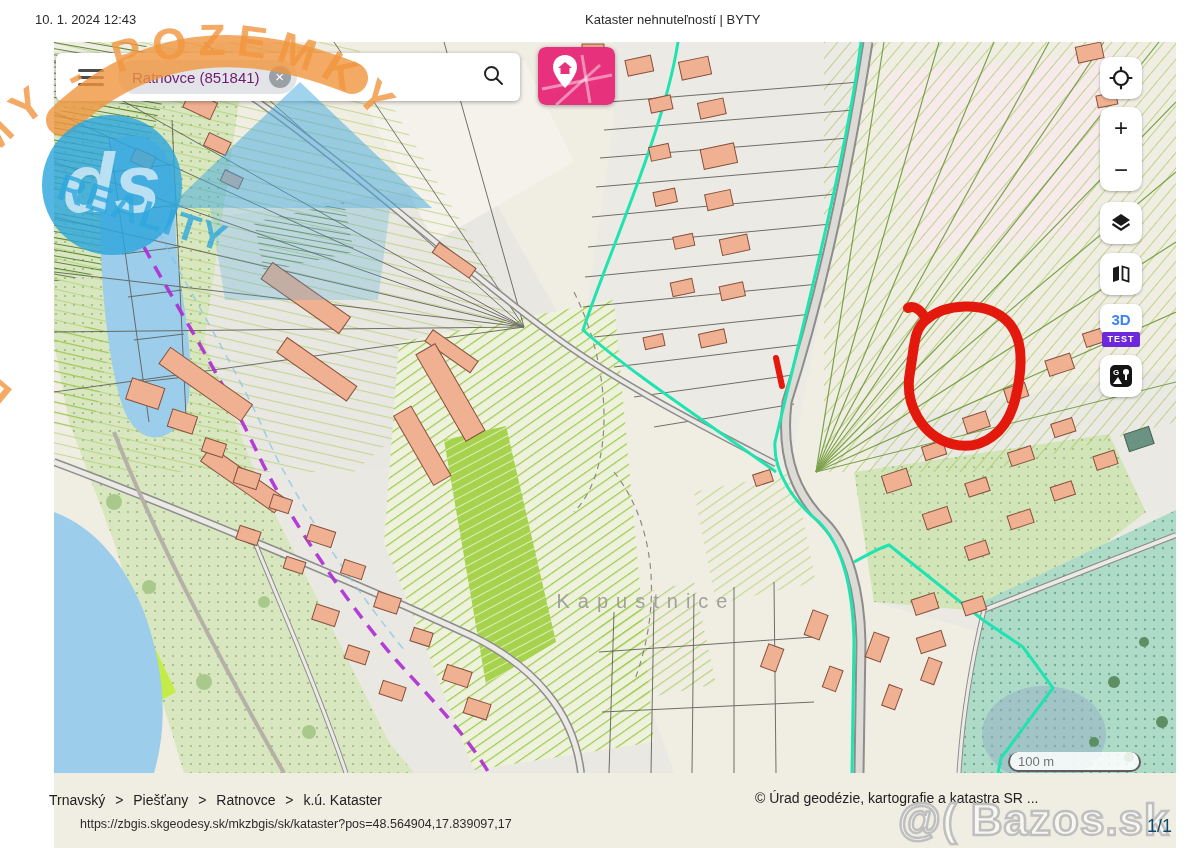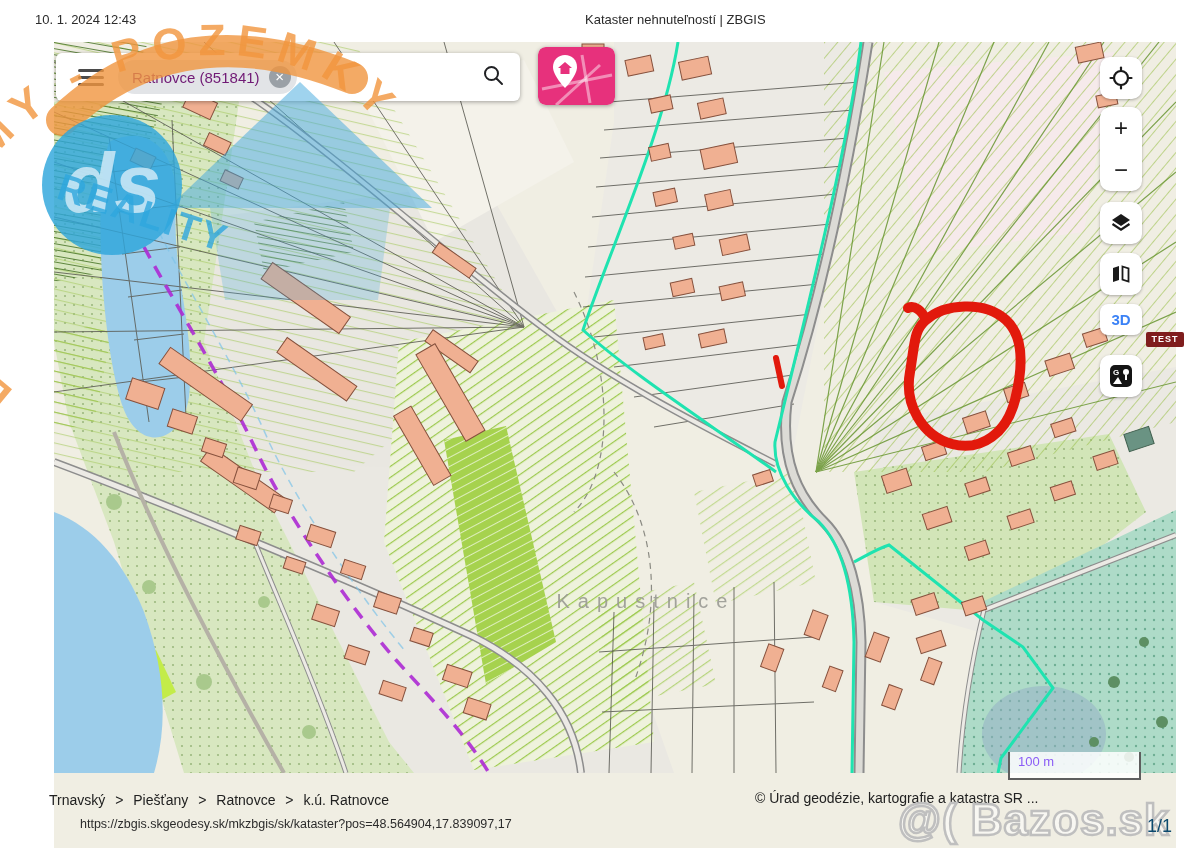--- a/index.html
+++ b/index.html
@@ -32,47 +32,47 @@
 
   .tool{position:absolute;left:1100px;width:42px;background:#fff;border-radius:10px;
         box-shadow:0 1px 3px rgba(0,0,0,.3);z-index:10;display:flex;align-items:center;justify-content:center;cursor:pointer;}
   .t-locate{top:57px;height:42px;}
   .t-zoom{top:107px;height:84px;flex-direction:column;}
   .t-zoom .zbtn{height:42px;width:42px;display:flex;align-items:center;justify-content:center;
                 font-size:24px;color:#1a1a1a;cursor:pointer;}
   .t-layers{top:202px;height:42px;}
   .t-compare{top:253px;height:42px;}
   .t-3d{top:304px;height:31px;font-size:15px;font-weight:bold;color:#3b82f6;border-radius:8px;}
-  .testbadge{position:absolute;left:1102px;top:332px;width:38px;height:15px;background:#7f1d1d;color:#fff;
-             font-size:9px;font-weight:bold;letter-spacing:1px;text-align:center;line-height:15px;border-radius:2px;z-index:11;margin-left:44px;}
+  .testbadge{position:absolute;left:1102px;top:332px;width:38px;height:15px;background:#6d28d9;color:#fff;
+             font-size:9px;font-weight:bold;letter-spacing:1px;text-align:center;line-height:15px;border-radius:2px;z-index:11;}
   .t-street{top:355px;height:42px;}
 
-  .scalebar{position:absolute;left:1008px;top:752px;width:133px;height:28px;z-index:9;
+  .scalebar{position:absolute;left:1008px;top:752px;width:133px;height:20px;z-index:9;
             background:rgba(255,255,255,.85);border-left:2px solid #5e5e5e;border-right:2px solid #5e5e5e;
-            border-bottom:2px solid #5e5e5e;font-size:13px;color:#8b5cf6;line-height:19px;padding-left:8px;box-sizing:border-box;}
+            border-bottom:2px solid #5e5e5e;font-size:13px;color:#737373;line-height:19px;padding-left:8px;box-sizing:border-box;border-radius:10px;}
 
   
   .breadcrumb{position:absolute;left:46px;top:792px;font-size:14px;color:#212121;z-index:45;}
   .breadcrumb span{margin:0 3px;}
   .copyright{position:absolute;left:755px;top:790px;font-size:14px;color:#212121;z-index:45;}
   .pageurl{position:absolute;left:35px;top:817px;font-size:12.5px;color:#2b2b2b;z-index:45;margin-left:45px;}
   .pagenum{position:absolute;left:1147px;top:816px;font-size:18px;color:#0c4a6e;z-index:60;}
 
   
   .wm{position:absolute;inset:0;z-index:50;pointer-events:none;}
   .bazos{position:absolute;left:898px;top:795px;z-index:55;pointer-events:none;
          font-size:44px;font-weight:800;letter-spacing:1px;color:rgba(255,255,255,.55);
          -webkit-text-stroke:2.5px #bfbfbf;font-family:"Liberation Sans",sans-serif;}
 </style>
 </head>
 <body>
 
 <div class="topbar">
   <div class="timestamp">10. 1. 2024 12:43</div>
-  <div class="doctitle">Kataster nehnuteľností | ZBGIS</div>
+  <div class="doctitle">Kataster nehnuteľností | BYTY</div>
 </div>
 
 <div class="map">
 <svg width="1122" height="731" viewBox="0 0 1122 731" xmlns="http://www.w3.org/2000/svg">
   <defs>
     <pattern id="dotsG" width="9" height="9" patternUnits="userSpaceOnUse">
       <circle cx="2" cy="2" r="1.1" fill="#9cb97f"></circle>
     </pattern>
     <pattern id="dotsT" width="9" height="9" patternUnits="userSpaceOnUse">
       <circle cx="2" cy="2" r="1.2" fill="#6fae94"></circle>
@@ -406,21 +406,21 @@
 
 <div class="scalebar">100 m</div>
 
 <div class="breadcrumb">
   <span>Trnavský</span>
   <span>&gt;</span>
   <span>Piešťany</span>
   <span>&gt;</span>
   <span>Ratnovce</span>
   <span>&gt;</span>
-  <span>k.ú. Ratnovce</span>
+  <span>k.ú. Kataster</span>
 </div>
 <div class="copyright">© Úrad geodézie, kartografie a katastra SR ...</div>
 <div class="pageurl">https://zbgis.skgeodesy.sk/mkzbgis/sk/kataster?pos=48.564904,17.839097,17</div>
 <div class="pagenum">1/1</div>
 
 <div class="wm">
   <svg width="1200" height="848" viewBox="0 0 1200 848">
     <defs>
       <path id="wmArc" d="M 15,390 A 235 175 -20 1 1 255,395" fill="none"></path>
     </defs>

